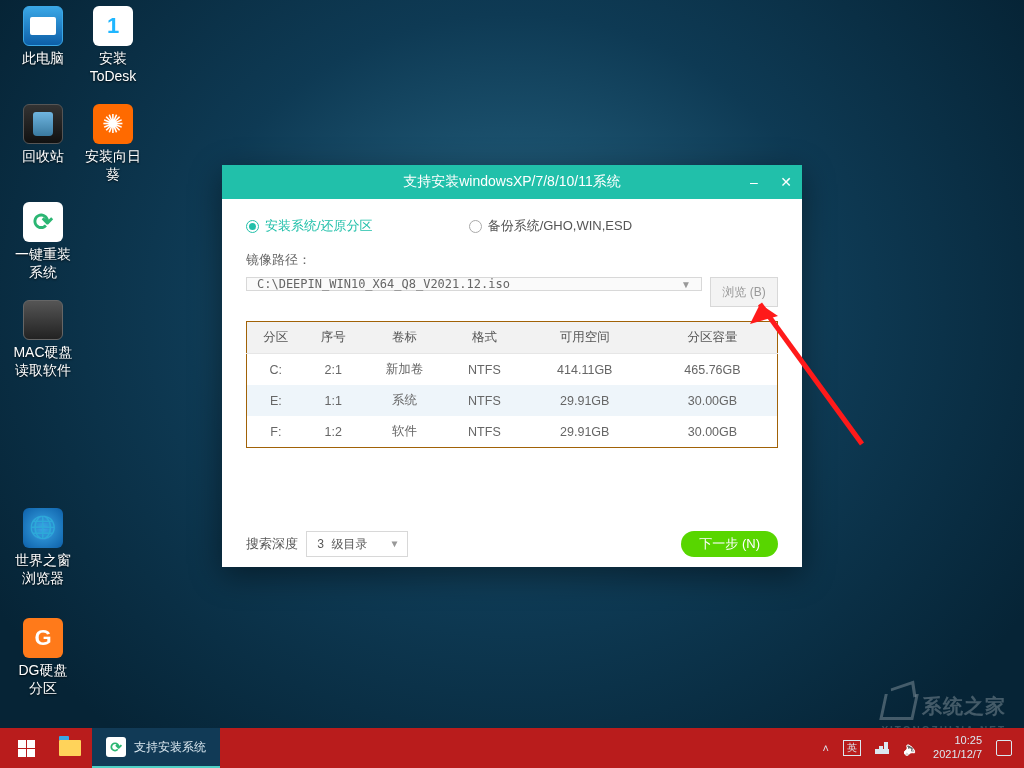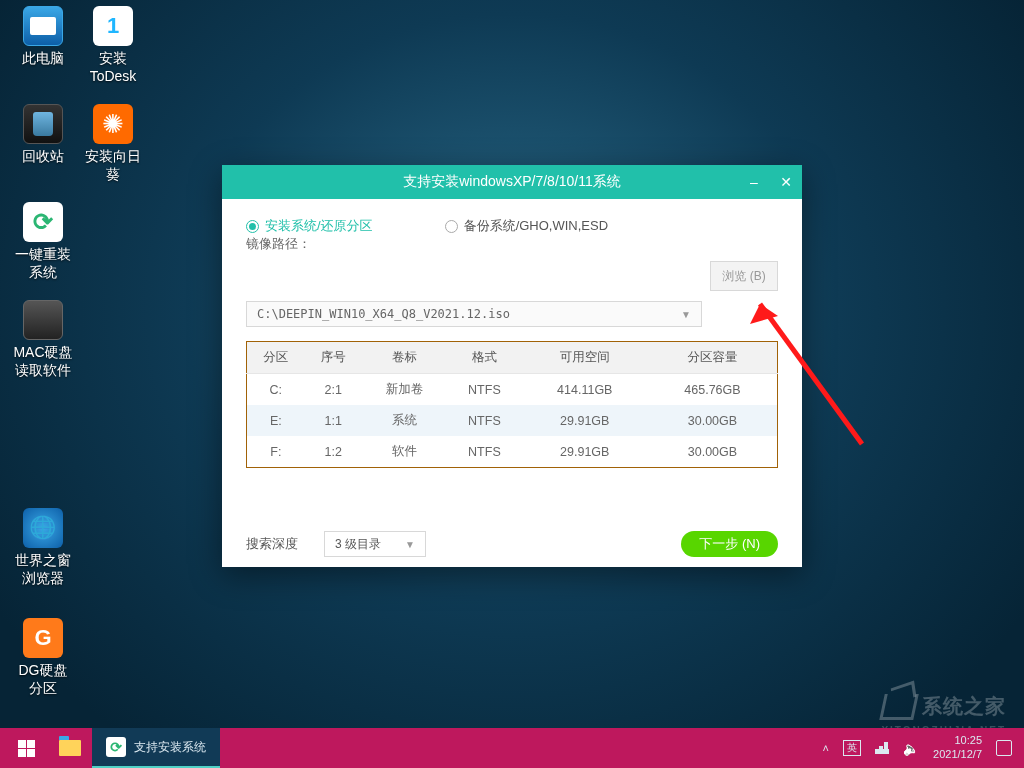--- a/index.html
+++ b/index.html
@@ -42,61 +42,61 @@
   .titlebar {
     height: 34px; background: #21c0aa; color: #fff; display: flex;
     align-items: center; justify-content: center; position: relative;
     font-size: 14px;
   }
   .titlebar .wbtn { position: absolute; top: 0; right: 0; display: flex; }
   .titlebar .wbtn div { width: 32px; height: 34px; display:flex; align-items:center; justify-content:center; color:#fff; cursor:pointer; }
   
   .body { padding: 18px 24px 10px; flex: 1; display:flex; flex-direction:column; color:#555; font-size:13px; }
   
-  .radios { display:flex; gap: 72px; }
+  .radios { display:flex; gap: 96px; margin-bottom: 16px; }
   .radio { display:flex; align-items:center; gap:6px; cursor:pointer; }
   .radio .dot { width:13px; height:13px; border:1px solid #aaa; border-radius:50%; display:inline-flex; align-items:center; justify-content:center; }
   .radio.sel .dot { border-color:#21c0aa; }
   .radio.sel .dot::after { content:""; width:7px; height:7px; border-radius:50%; background:#21c0aa; }
   .radio.sel span { color:#21c0aa; }
   
   .label { color:#666; margin-bottom:8px; }
   
   .pathrow { display:flex; gap:8px; margin-bottom:14px; }
-  .pathbox { flex:1; border:1px solid #d8d8d8; height:26px; display:flex; align-items:center; justify-content:space-between; padding:0 10px; background:#fafafa;margin-top:40px; }
+  .pathbox { flex:1; border:1px solid #d8d8d8; height:14px; display:flex; align-items:center; justify-content:space-between; padding:0 10px; background:#fafafa; }
   .pathbox .txt { font-family: Consolas, monospace; font-size:12px; color:#666; }
   .pathbox .caret { color:#999; font-size:10px; }
   .browse { width:68px; height:30px; border:1px solid #d8d8d8; background:#f3f3f3; color:#999; font-size:12px; display:flex; align-items:center; justify-content:center; cursor:pointer; }
   
   table { width:100%; border-collapse: collapse; border:1px solid #a16207; font-size:12.5px; }
   thead th { background:#f2f2f2; color:#555; font-weight:normal; padding:7px 0; border-bottom:1px solid #e6e6e6; }
   tbody td { text-align:center; color:#666; padding:7px 0; }
   tbody tr.sel { background:#eef5fa; }
   
   .bottom { margin-top:auto; display:flex; align-items:center; justify-content:space-between; padding-top:16px; }
-  .bottom .left { display:flex; align-items:center; gap:26px; }
+  .bottom .left { display:flex; align-items:center; gap:8px;font-family:Liberation Mono, monospace; }
   .depthsel { border:1px solid #d8d8d8; height:26px; display:flex; align-items:center; padding:0 10px; gap:24px; font-size:12px; }
   .depthsel .caret { color:#999; font-size:10px; }
   .nextbtn { background:#58d600; color:#fff; border:none; border-radius:13px; height:26px; padding:0 18px; font-size:13px; cursor:pointer; }
   
   .footnote { text-align:center; color:#bdbdbd; font-size:11.5px; padding:10px 0 14px; }
   
   
   .arrow { position:absolute; left:742px; top:264px; pointer-events:none; }
   .arrow line { stroke:#ff1a1a; stroke-width:5; }
   .arrow polygon { fill:#ff1a1a; }
   
   
   .watermark { position:absolute; right:18px; bottom:48px; color:rgba(255,255,255,.25); font-size:20px; font-weight:bold; letter-spacing:1px; display:flex; align-items:center; gap:6px; }
   .watermark .logo { width:34px; height:26px; border:3px solid rgba(255,255,255,.25); border-top:none; transform:skewX(-12deg); position:relative; }
   .watermark .logo::before { content:""; position:absolute; top:-10px; left:4px; width:20px; height:14px; border-top:3px solid rgba(255,255,255,.25); border-right:3px solid rgba(255,255,255,.25); transform:rotate(-20deg);}
   .watermark .small { position:absolute; bottom:-16px; right:0; font-size:10px; letter-spacing:2px; color:rgba(255,255,255,.2); }
   
   
-  .taskbar { position:absolute; left:0; bottom:0; width:1024px; height:40px; background:#be185d; display:flex; align-items:center; padding:0 4px; color:#dbe8f0; font-size:12px; }
+  .taskbar { position:absolute; left:0; bottom:0; width:1024px; height:40px; background:#b91c1c; display:flex; align-items:center; padding:0 4px; color:#dbe8f0; font-size:12px; }
   .tb-btn { width:44px; height:40px; display:flex; align-items:center; justify-content:center; cursor:pointer; }
   .winlogo { display:grid; grid-template-columns:8px 8px; grid-template-rows:8px 8px; gap:1px; }
   .winlogo span { background:#fff; }
   .folder { width:22px; height:16px; background:#ffd35a; position:relative; border-radius:1px; }
   .folder::before { content:""; position:absolute; top:-4px; left:0; width:10px; height:4px; background:#3aa7e6; border-radius:1px 1px 0 0; }
   .taskapp { height:40px; background:#113a56; border-bottom:2px solid #4fd1c5; display:flex; align-items:center; padding:0 14px; gap:8px; cursor:pointer; }
   .taskapp .ico { width:20px; height:20px; background:#fff; border-radius:3px; display:flex; align-items:center; justify-content:center; }
   .taskapp .ico::before { content:"⟳"; color:#2bb673; font-size:14px; font-weight:bold; }
   .tray { margin-left:auto; display:flex; align-items:center; gap:14px; padding-right:8px; }
   .tray .clock { text-align:right; line-height:1.25; font-size:11px; }

